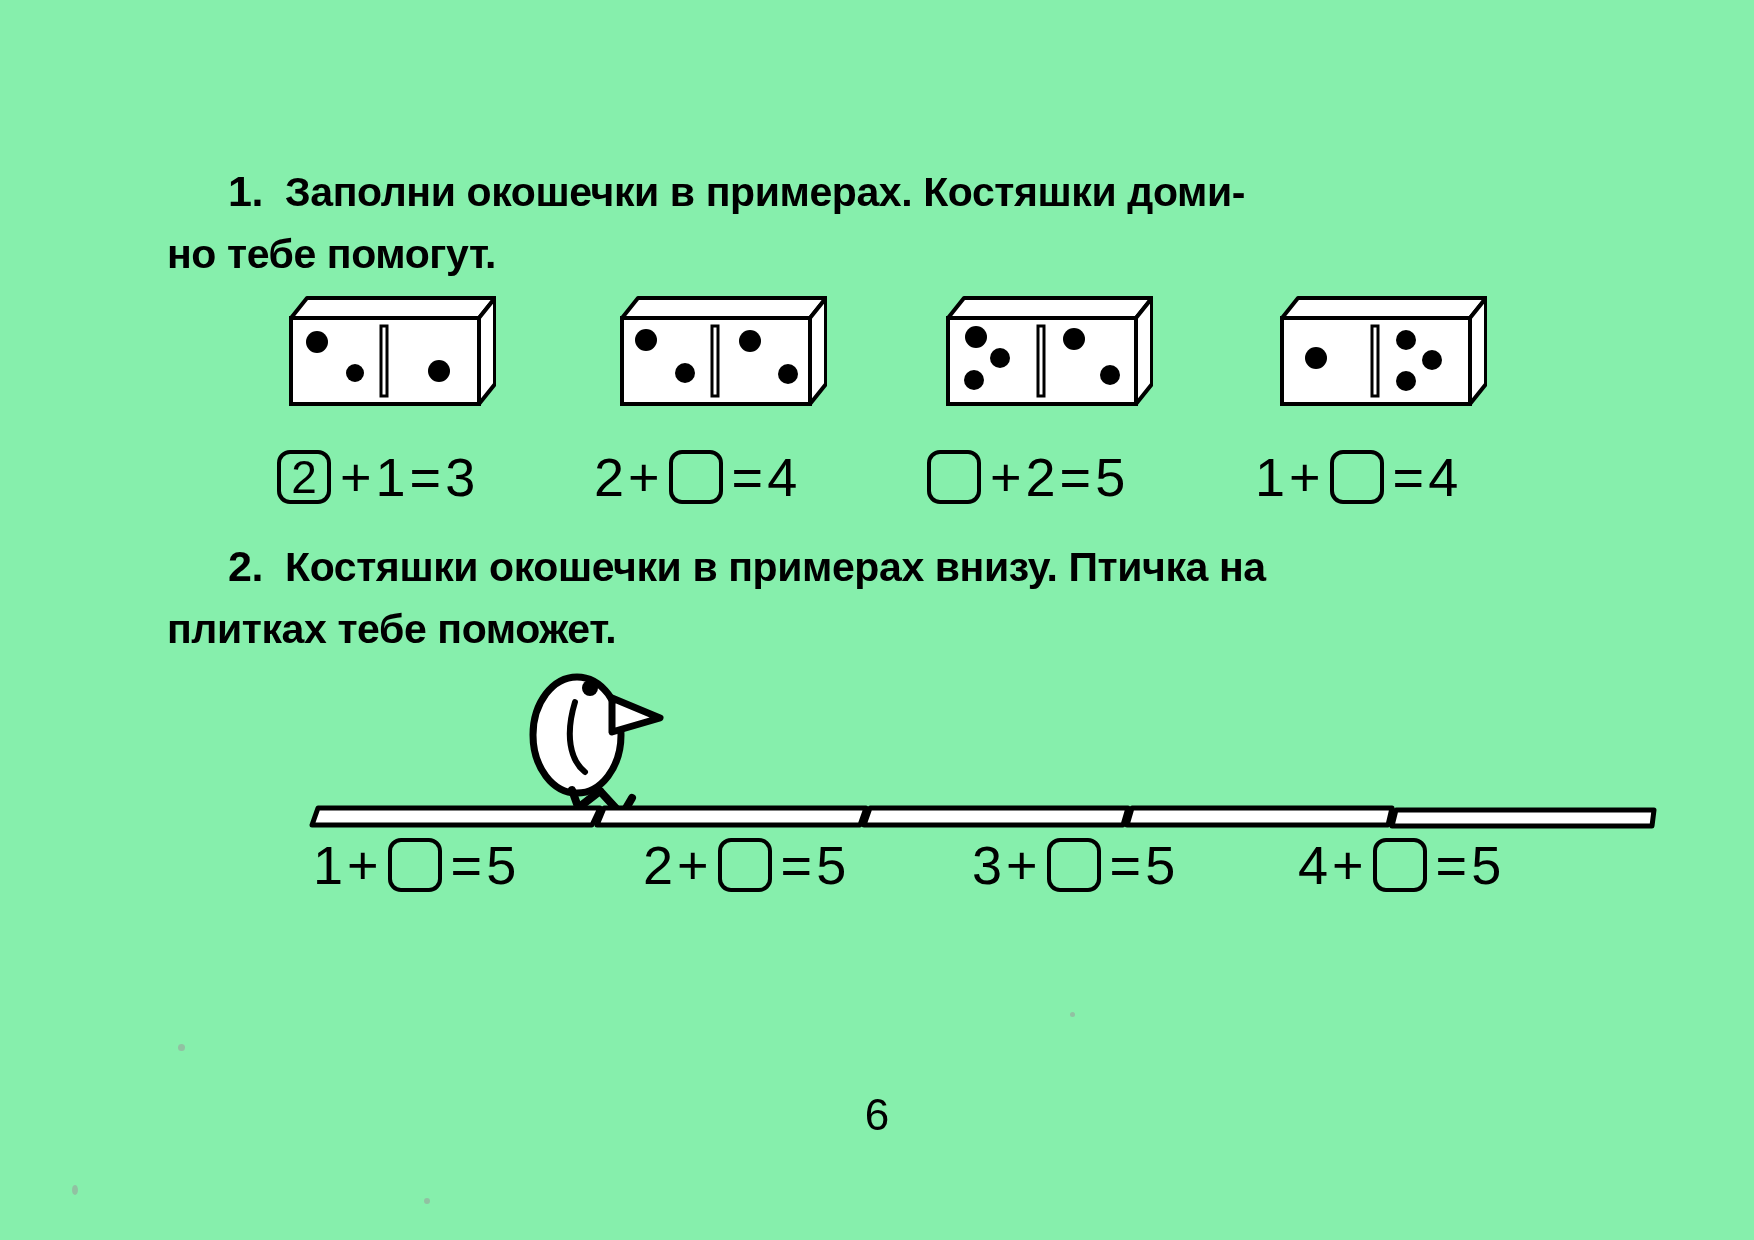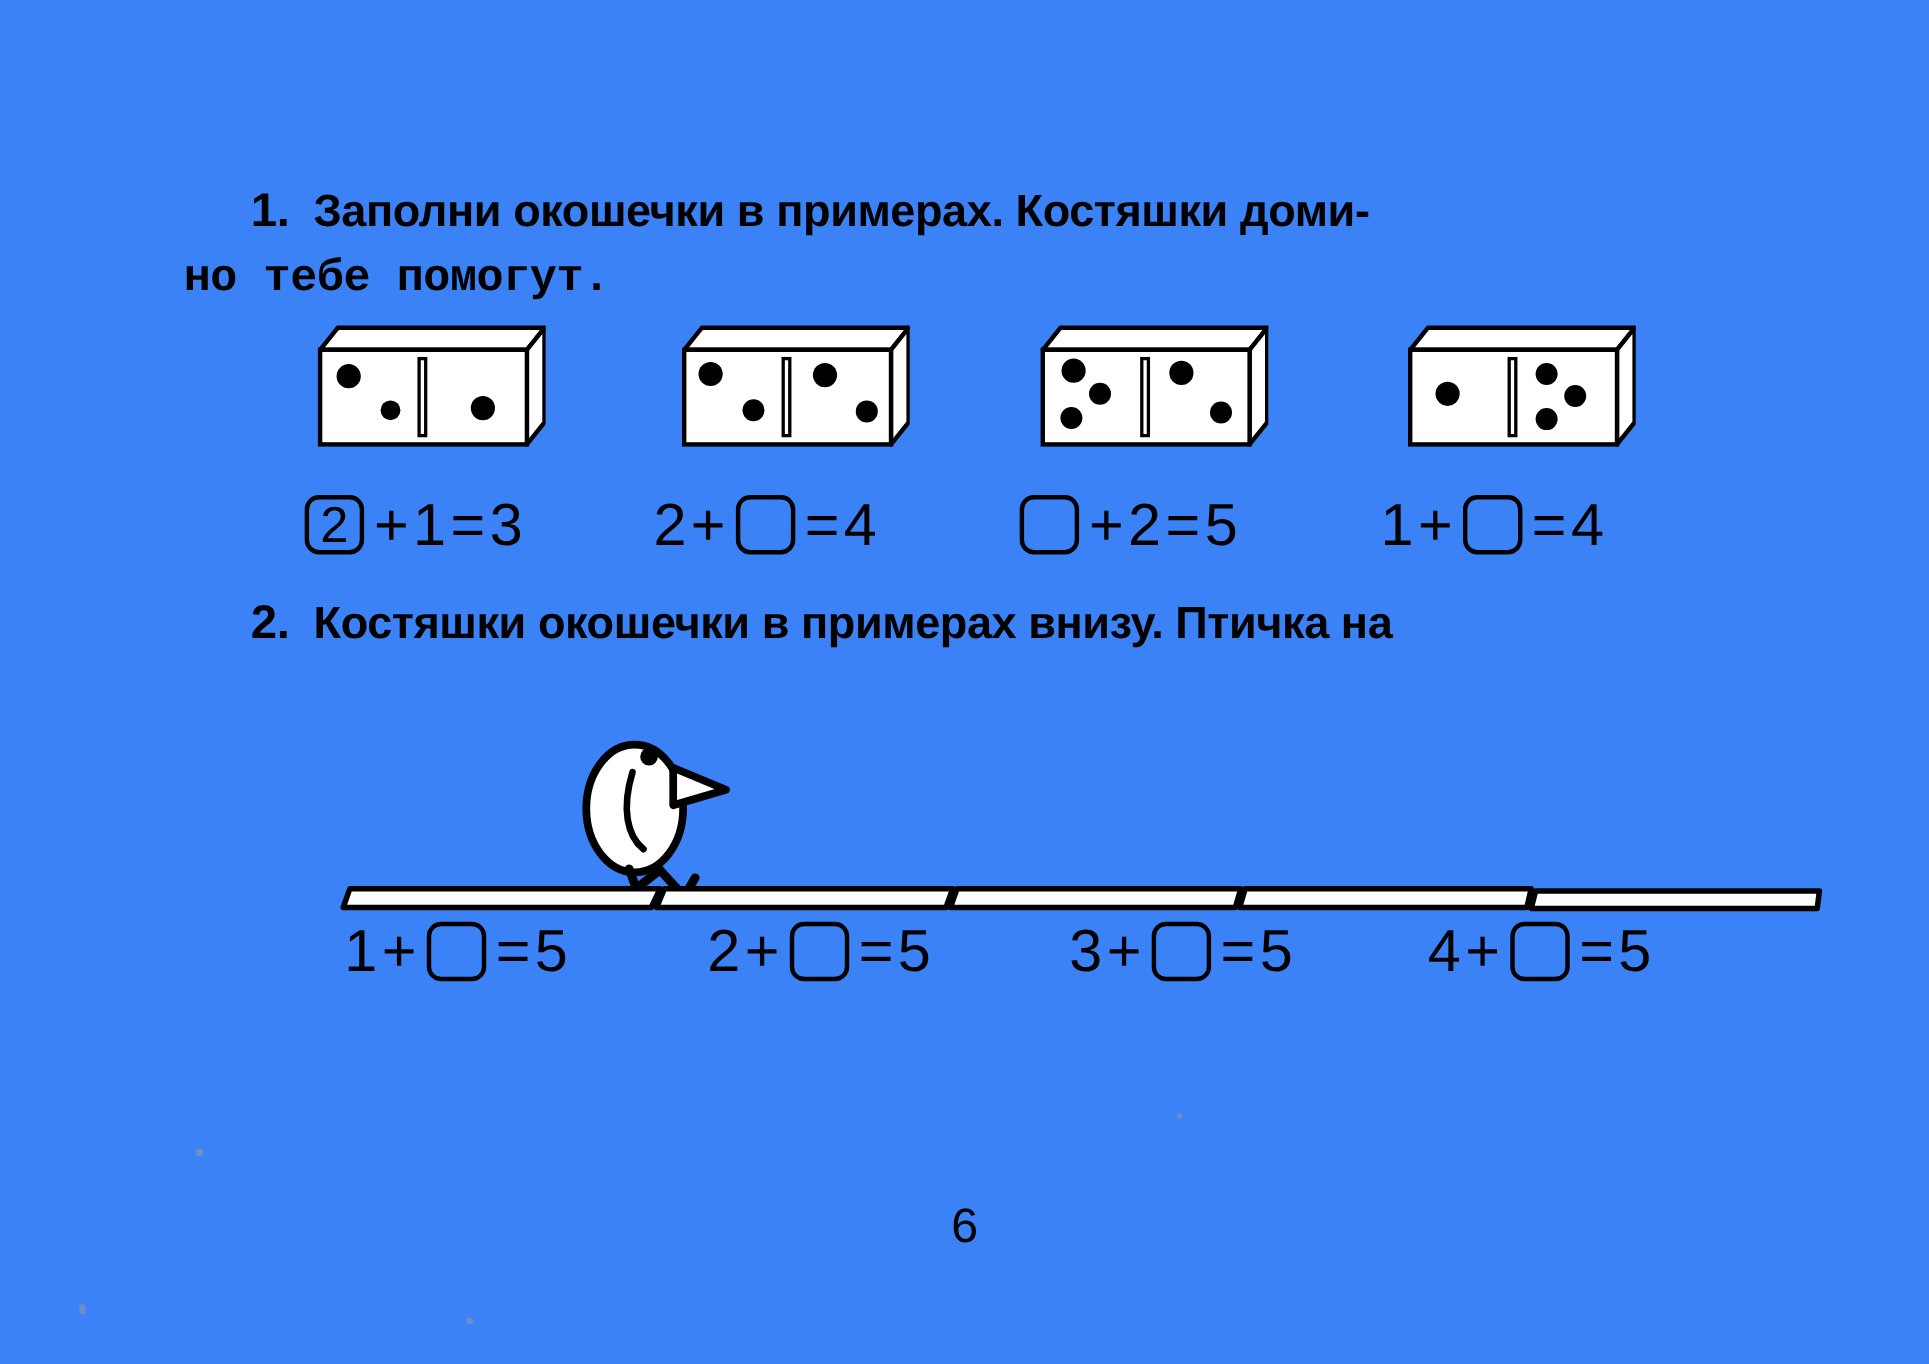--- a/index.html
+++ b/index.html
@@ -14,21 +14,21 @@
     color: #000000;
     position: relative;
     overflow: hidden;
   }
 
   .page {
     position: absolute;
     left: 0; top: 0;
     width: 1754px;
     height: 1240px;
-    background: #3b82f6;
+    background: #86efac;
   }
 
   
   .task-heading {
     position: absolute;
     font-family: "Liberation Sans", sans-serif;
     font-size: 41px;
     font-weight: 700;
     letter-spacing: -0.4px;
     line-height: 1.48;
@@ -36,21 +36,21 @@
     color: #000;
   }
   .task-num {
     font-weight: 800;
     font-size: 43px;
   }
 
   #heading-1 { left: 228px; top: 160px; }
   #heading-2 { left: 228px; top: 535px; }
 
-  .heading-line2 { display:block; margin-left: -61px; font-family: Liberation Mono, monospace; }
+  .heading-line2 { display:block; margin-left: -61px; }
 
   
   .domino-row {
     position: absolute;
     left: 0;
     top: 290px;
     width: 1754px;
     height: 130px;
   }
   .domino {
@@ -224,21 +224,21 @@
     <div class="equation" style="left:1255px;">
       <span class="eq-term">1</span>
       <span class="eq-op">+</span>
       <span class="box"></span>
       <span class="eq-op">=</span>
       <span class="eq-term">4</span>
     </div>
 
   </div>
 
-  <div class="task-heading" id="heading-2"><span class="task-num">2.</span>  <span>Костяшки окошечки в примерах внизу. Птичка на</span></div>
+  <div class="task-heading" id="heading-2"><span class="task-num">2.</span>  <span>Костяшки окошечки в примерах внизу. Птичка на</span><span class="heading-line2">плитках тебе поможет.</span></div>
 
   <div class="tiles-area">
     <svg width="1754" height="190" viewBox="0 0 1754 190">
 
       <g>
 
         <ellipse cx="577" cy="95" rx="44" ry="58" fill="#fff" stroke="#000" stroke-width="7"></ellipse>
 
         <path d="M612,58 L660,78 L612,92 Z" fill="#fff" stroke="#000" stroke-width="7" stroke-linejoin="round"></path>
 

